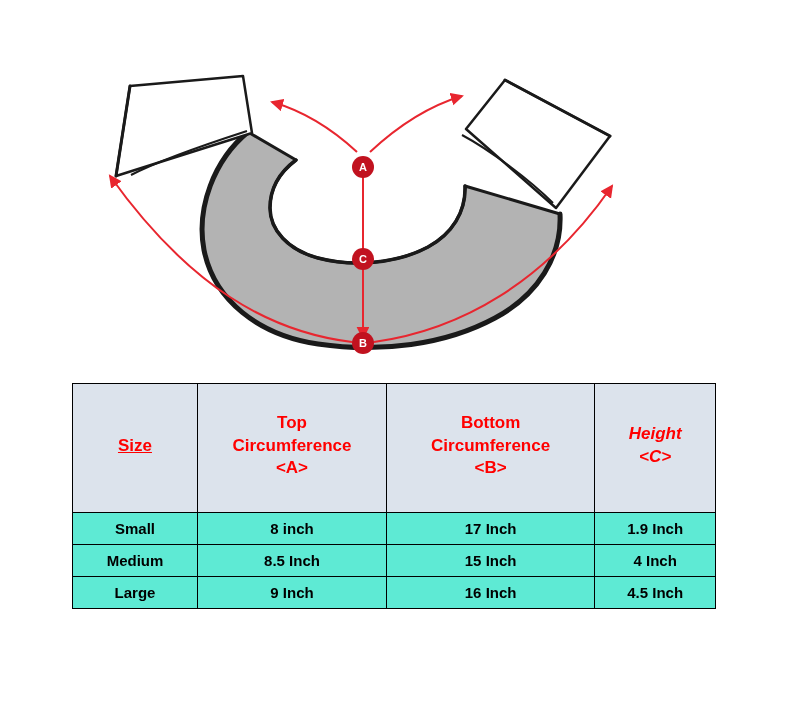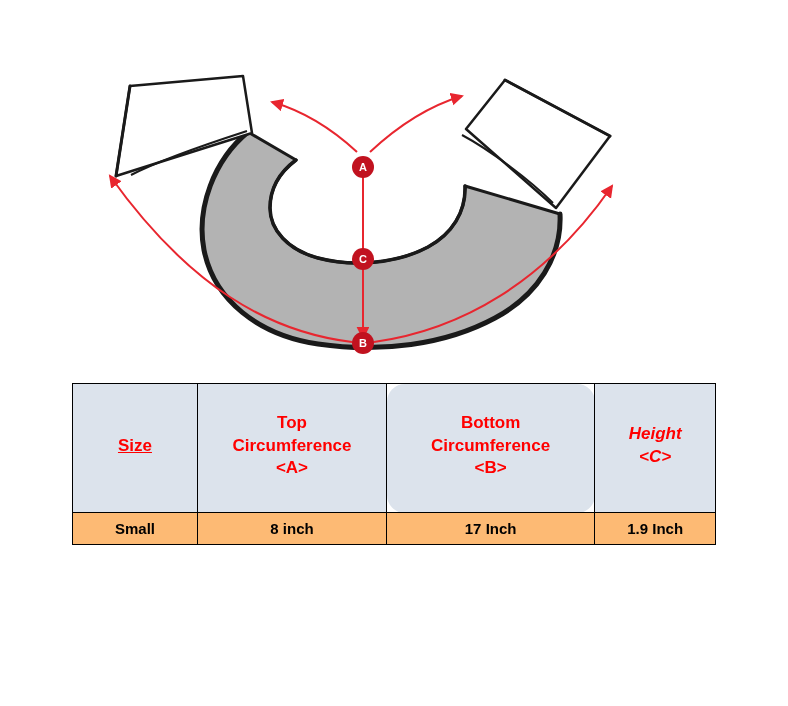--- a/index.html
+++ b/index.html
@@ -44,29 +44,29 @@
   }
   table.size-chart thead th {
     background: #dce3ec;
     color: #ff0000;
     font-size: 17px;
     line-height: 1.35;
     padding: 8px 4px 12px 4px;
     height: 108px;
   }
   table.size-chart tbody td {
-    background: #fdba74;
+    background: #5eead4;
     color: #000000;
     font-size: 15px;
     height: 27px;
     padding: 2px 4px;
   }
   .col-size   { width: 108px; text-decoration: underline; }
   .col-top    { width: 168px; }
-  .col-bottom { width: 186px; border-radius: 18px; }
+  .col-bottom { width: 186px; }
   .col-height { width: 104px; font-style: italic; }
 
   .hdr-line { display: block; }
 
   .marker-label {
     font-size: 11px;
     font-weight: bold;
     fill: #ffffff;
     font-family: "Liberation Sans", sans-serif;
   }
@@ -172,15 +172,27 @@
         </th>
       </tr>
     </thead>
     <tbody>
       <tr>
         <td>Small</td>
         <td>8 inch</td>
         <td>17 Inch</td>
         <td>1.9 Inch</td>
       </tr>
+      <tr>
+        <td>Medium</td>
+        <td>8.5 Inch</td>
+        <td>15 Inch</td>
+        <td>4 Inch</td>
+      </tr>
+      <tr>
+        <td>Large</td>
+        <td>9 Inch</td>
+        <td>16 Inch</td>
+        <td>4.5 Inch</td>
+      </tr>
     </tbody>
   </table>
 </div>
 
 </body></html>

